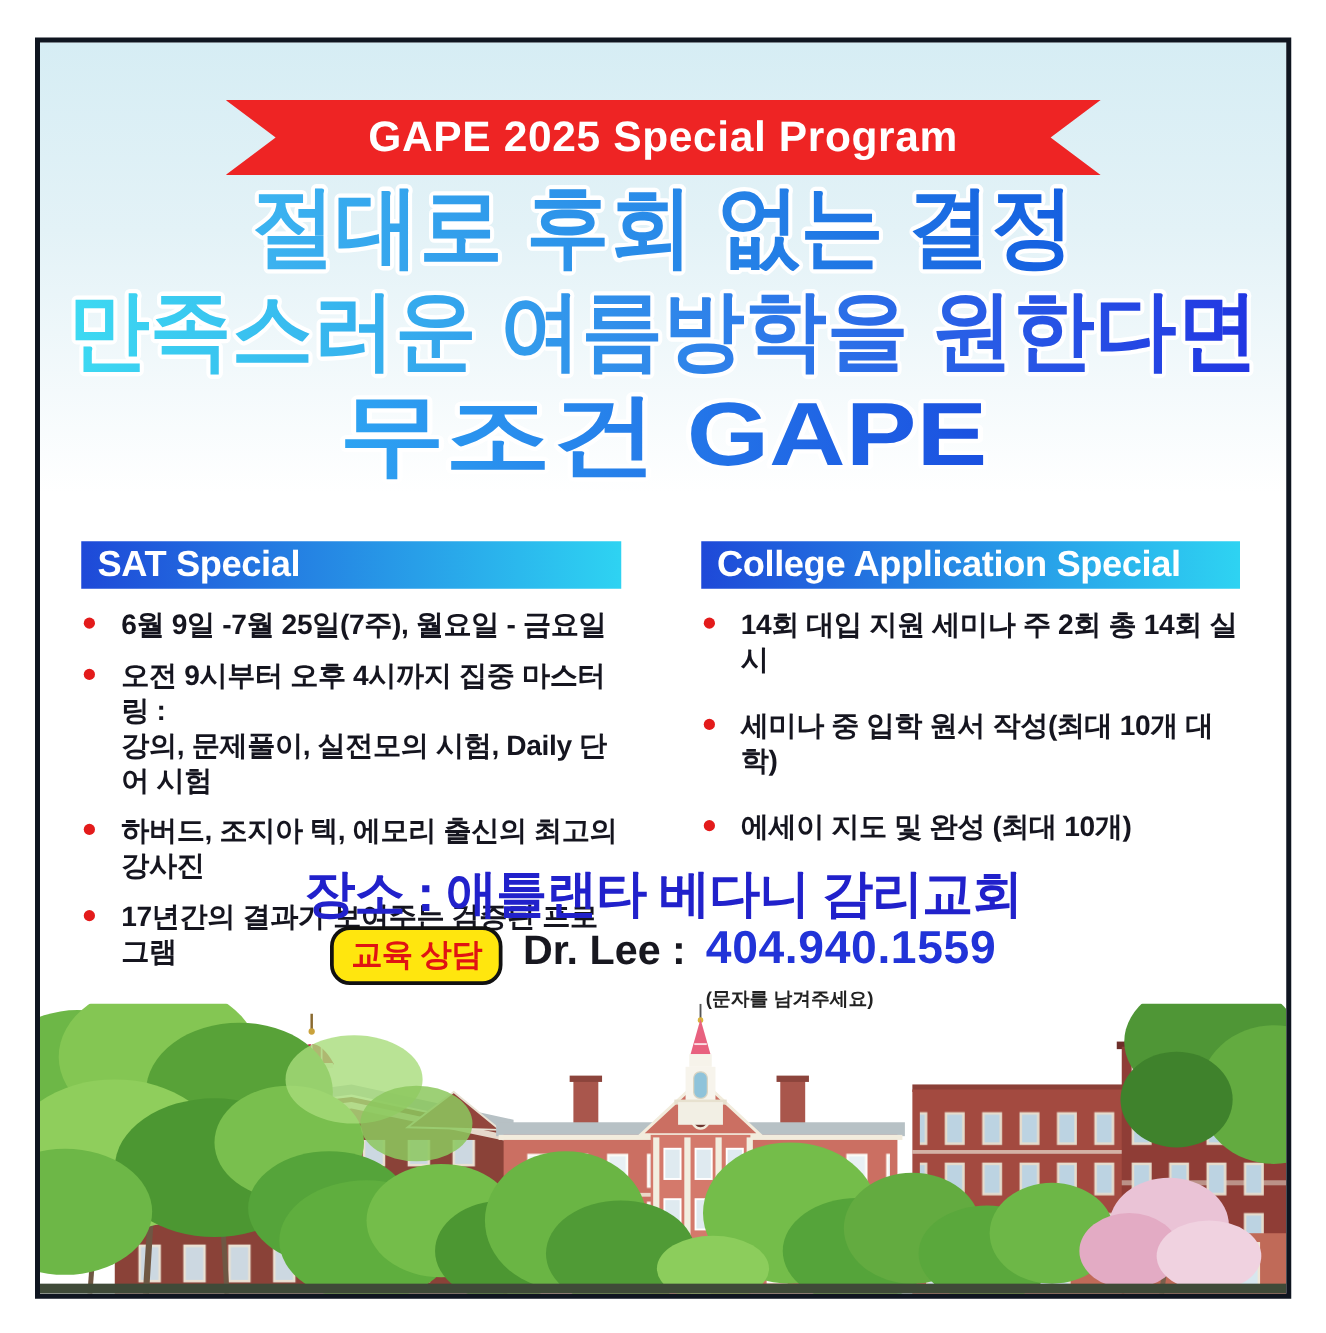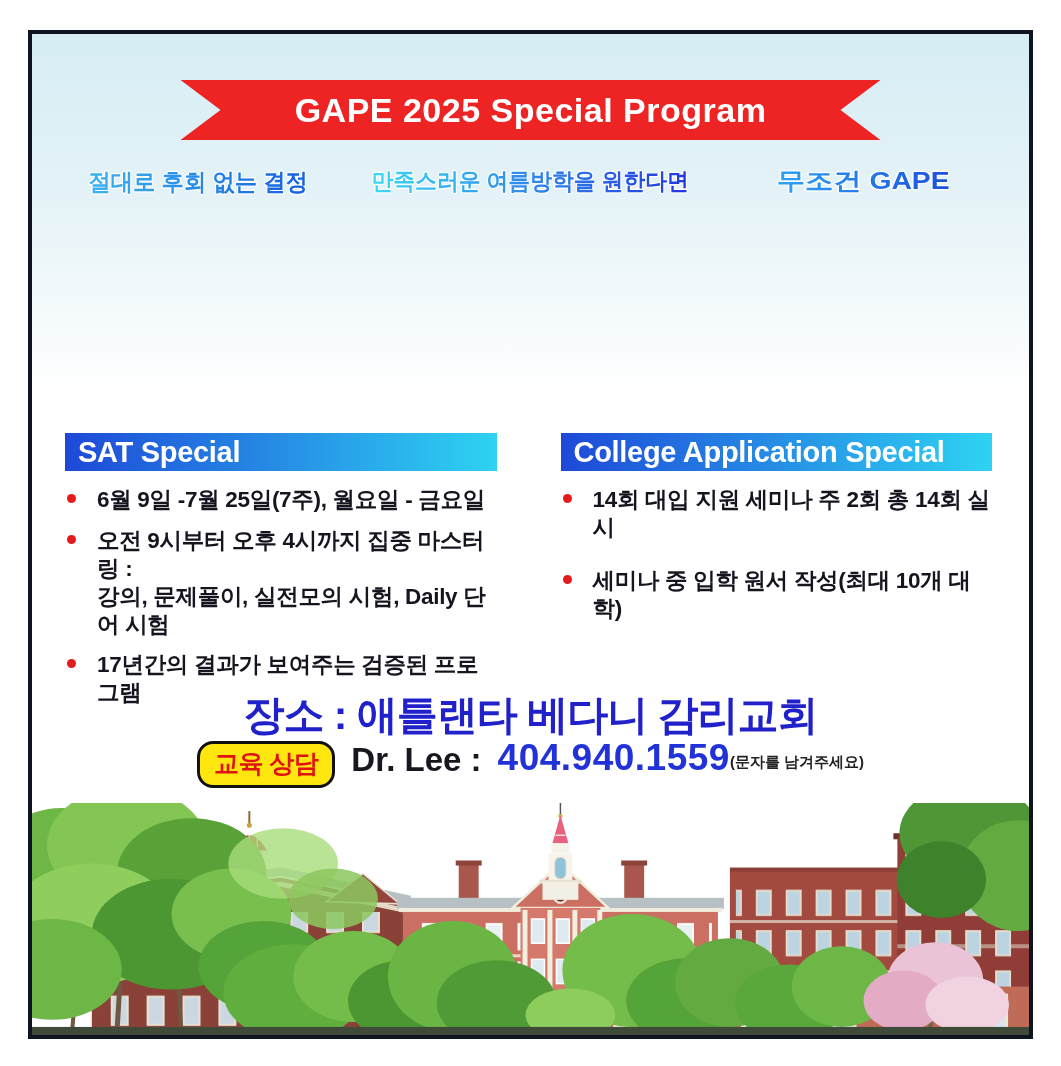--- a/index.html
+++ b/index.html
@@ -13,21 +13,21 @@
     border:4px solid #0f1520;box-sizing:border-box;overflow:hidden;
     background:linear-gradient(180deg,#d6edf4 0%,#e3f2f7 15%,#ffffff 36%,#ffffff 100%);
   }
   .ribbon{
     position:absolute;top:46px;left:50%;transform:translateX(-50%);
     width:700px;height:60px;background:#ee2424;
     clip-path:polygon(0 0,100% 0,calc(100% - 40px) 50%,100% 100%,0 100%,40px 50%);
     display:flex;align-items:center;justify-content:center;
     color:#ffffff;font-size:34px;font-weight:800;letter-spacing:.5px;text-align:right;
   }
-  .headline{position:absolute;top:106px;left:0;right:0;display:flex;flex-direction:row;}
+  .headline{position:absolute;top:106px;left:0;right:0;display:flex;flex-direction:column;}
   .hl{display:block;width:100%;height:84px;}
   .hlt{
     font-family:"Liberation Sans","DejaVu Sans",sans-serif;
     font-weight:900;stroke:#ffffff;stroke-width:7px;paint-order:stroke;stroke-linejoin:round;
   }
   .hlt1{font-size:72px;}
   .hlt2{font-size:70px;}
   .hlt3{font-size:72px;}
   .cols{position:absolute;top:399px;left:33px;right:37px;display:flex;gap:64px;}
   .col{flex:1;min-width:0;}
@@ -50,21 +50,21 @@
   }
   .contact{
     position:absolute;top:700px;width:100%;
     display:flex;justify-content:center;align-items:flex-start;gap:16px;
   }
   .badge{
     margin-top:7px;background:#ffe60e;border:3px solid #111;border-radius:16px;
     padding:3px 14px 5px;color:#e01313;font-weight:900;font-size:25px;letter-spacing:-.5px;
   }
   .cname{font-size:33px;font-weight:900;color:#17171f;margin-top:7px;text-align:center;}
-  .phone-col{display:flex;flex-direction:row;align-items:center;}
+  .phone-col{display:flex;flex-direction:column;align-items:flex-start;}
   .phone{font-size:37px;font-weight:900;color:#2133d8;letter-spacing:.5px;margin-top:3px;}
   .cnote{font-size:15px;font-weight:700;color:#222;margin-top:11px;}
   .campus{position:absolute;left:0;right:0;bottom:0;width:100%;height:232px;display:block;}
 </style>
 </head>
 <body>
 
 <div class="flyer">
 
   <div class="ribbon">
@@ -112,37 +112,45 @@
           <span class="dot"></span>
           <span class="btxt">6월 9일 -7월 25일(7주), 월요일 - 금요일</span>
         </li>
         <li>
           <span class="dot"></span>
           <span class="btxt">오전 9시부터 오후 4시까지 집중 마스터링 :
 강의, 문제풀이, 실전모의 시험, Daily 단어 시험</span>
         </li>
         <li>
           <span class="dot"></span>
+          <span class="btxt">하버드, 조지아 텍, 에모리 출신의 최고의 강사진</span>
+        </li>
+        <li>
+          <span class="dot"></span>
           <span class="btxt">17년간의 결과가 보여주는 검증된 프로그램</span>
         </li>
       </ul>
     </section>
 
     <section class="col col-college">
       <header class="col-bar">
         <span>College Application Special</span>
       </header>
       <ul class="blist">
         <li>
           <span class="dot"></span>
           <span class="btxt">14회 대입 지원 세미나 주 2회 총 14회 실시</span>
         </li>
         <li>
           <span class="dot"></span>
           <span class="btxt">세미나 중 입학 원서 작성(최대 10개 대학)</span>
+        </li>
+        <li>
+          <span class="dot"></span>
+          <span class="btxt">에세이 지도 및 완성 (최대 10개)</span>
         </li>
       </ul>
     </section>
 
   </div>
 
   <div class="location">장소 : 애틀랜타 베다니 감리교회</div>
 
   <div class="contact">
     <span class="badge">교육 상담</span>

